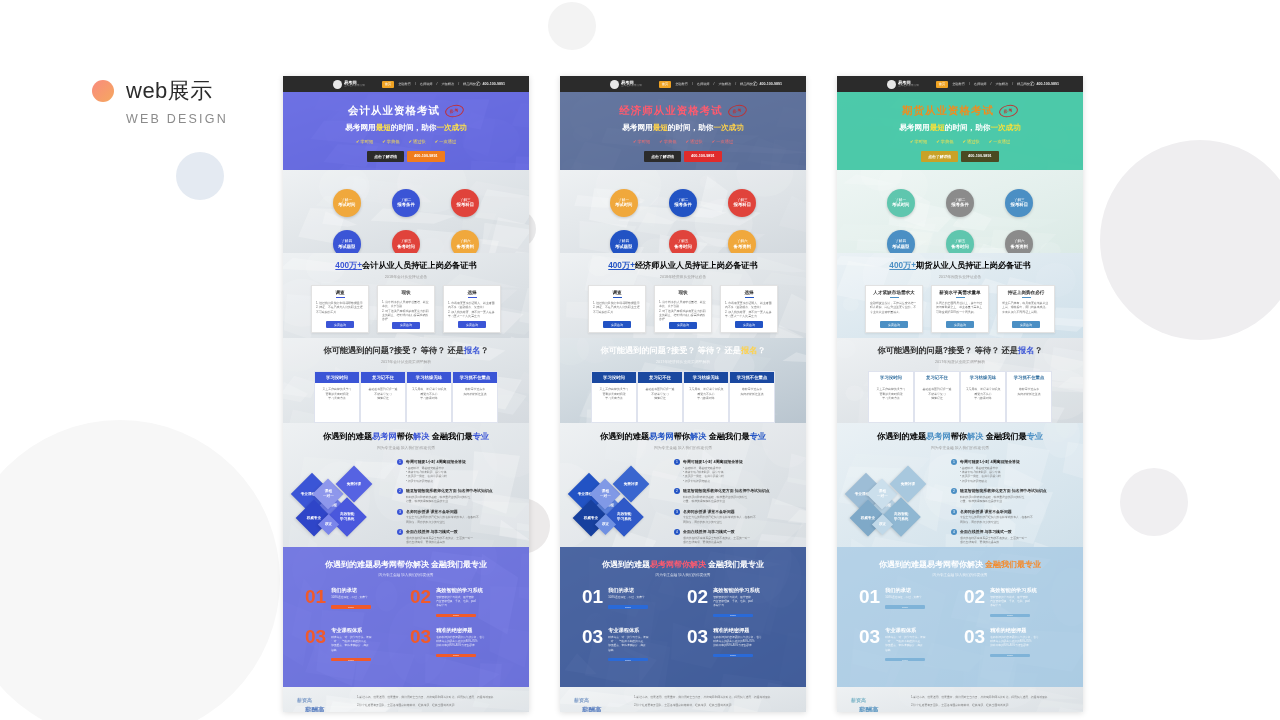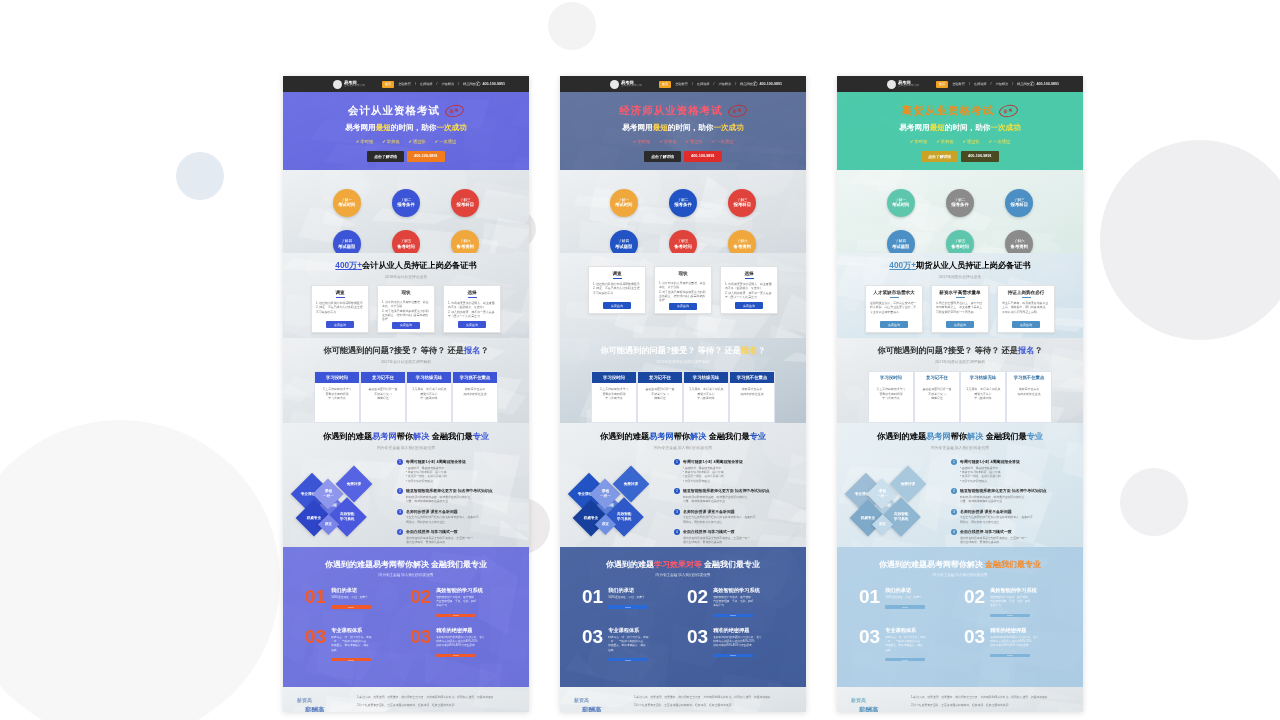--- a/index.html
+++ b/index.html
@@ -157,20 +157,27 @@
 
   <div class="deco c1"></div>
   <div class="deco c2"></div>
   <div class="deco c3"></div>
   <div class="deco c4"></div>
   <div class="deco c5"></div>
   <div class="deco c6"></div>
   <div class="deco c7"></div>
   <div class="deco c8"></div>
 
+  <div class="titleblock">
+    <div class="title-row">
+      <div class="dot"></div>
+      <div class="title-main">web展示</div>
+    </div>
+    <div class="title-sub">WEB DESIGN</div>
+  </div>
 
 <div class="mock" id="mock0">
       <div class="nav">
         <div class="logo">
           <div class="logo-mark"></div>
           <div>
             <div class="logo-txt">易考网</div>
             <div class="logo-sub">全国在线教育品牌</div>
           </div>
         </div>
@@ -802,20 +809,24 @@
             <polygon points="197.22391975308642,3.92789780521262 247.92968106995886,21.546262002743486 232.7179526748971,22.801277434842252 197.06122256515775,19.026601508916325" fill="#ffffff" opacity="0.12"></polygon>
             <polygon points="211.6698816872428,22.583161865569274 269.9422582304527,33.46225137174211 252.4605452674897,39.22417695473251 202.1691100823045,35.895973936899864" fill="#ffffff" opacity="0.08"></polygon>
             <polygon points="138.73775720164608,73.92875514403292 176.22798353909462,78.78616255144033 164.98091563786008,109.90582133058984 136.7543638545953,102.71040809327846" fill="#ffffff" opacity="0.25"></polygon>
             <circle cx="169.00162037037038" cy="98.39677640603567" r="10.673851165980796" fill="#ffffff" opacity="0.08"></circle>
             <circle cx="66.02497427983539" cy="54.58161865569273" r="31.73482510288066" fill="#ffffff" opacity="0.08"></circle>
             <circle cx="162.4804269547325" cy="42.4537037037037" r="31.248473936899863" fill="#ffffff" opacity="0.13"></circle>
             <circle cx="136.4420524691358" cy="94.11179698216735" r="23.38763717421125" fill="#ffffff" opacity="0.11"></circle>
             <circle cx="39.539480452674894" cy="15.728737997256514" r="11.954783950617283" fill="#ffffff" opacity="0.13"></circle>
           </svg>
         </div>
+        <div class="s-head">
+          <div class="h"><span class="em" style="color: rgb(34, 83, 196);">400万</span><span class="em" style="color: rgb(34, 83, 196);">+</span>经济师从业人员持证上岗必备证书</div>
+          <div class="sub">2018年经济师从业持证必备</div>
+        </div>
         <div class="cards3">
           <div class="card3">
             <div class="ct">调查</div>
             <div class="cu" style="background: rgb(34, 83, 196);"></div>
             <div class="cb" style="white-space: pre-line;">1. 通过我们及我们市场调研数据显示
 2. 持证、不在已成为人们的职业生涯不可或缺的工具</div>
             <div class="cbtn" style="background: rgb(34, 83, 196);">免费咨询</div>
           </div>
           <div class="card3">
             <div class="ct">现状</div>
@@ -1025,21 +1036,21 @@
             <polygon points="163.44531893004117,90.60828189300412 222.7025205761317,96.05133744855968 204.92536008230454,137.80731310013718 152.8181498628258,128.36750685871056" fill="#ffffff" opacity="0.15"></polygon>
             <circle cx="184.97770061728394" cy="2.2676611796982167" r="11.54164951989026" fill="#ffffff" opacity="0.11"></circle>
             <circle cx="220.18623971193418" cy="22.03275034293553" r="21.368055555555557" fill="#ffffff" opacity="0.12"></circle>
             <circle cx="35.71576646090535" cy="58.67026748971193" r="11.721210562414267" fill="#ffffff" opacity="0.07"></circle>
             <circle cx="102.30702160493827" cy="33.16786694101509" r="12.329509602194786" fill="#ffffff" opacity="0.08"></circle>
             <circle cx="198.25630144032922" cy="7.253943758573388" r="33.21764403292181" fill="#ffffff" opacity="0.14"></circle>
           </svg>
         </div>
         <div class="tint" style="background: rgba(38, 70, 145, 0.78);"></div>
         <div class="p-head">
-          <div class="h">你遇到的难题<span style="color: rgb(255, 90, 110);">学习效果对等</span> 金融我们最专业</div>
+          <div class="h">你遇到的难题<span style="color: rgb(255, 90, 110);">易考网帮你解决</span> 金融我们最专业</div>
           <div class="sub">因为专注金融 加入我们的你更优秀</div>
         </div>
         <div class="pgrid">
           <div class="pitem">
             <div class="pn" style="color: rgb(255, 255, 255);">01</div>
             <div class="pt">
               <div class="ptt">我们的承诺</div>
               <div class="pdd" style="white-space: pre-line;">100%通过保证，不过，免费学</div>
               <div class="pbar" style="background: rgb(42, 106, 216);">100%</div>
             </div>

